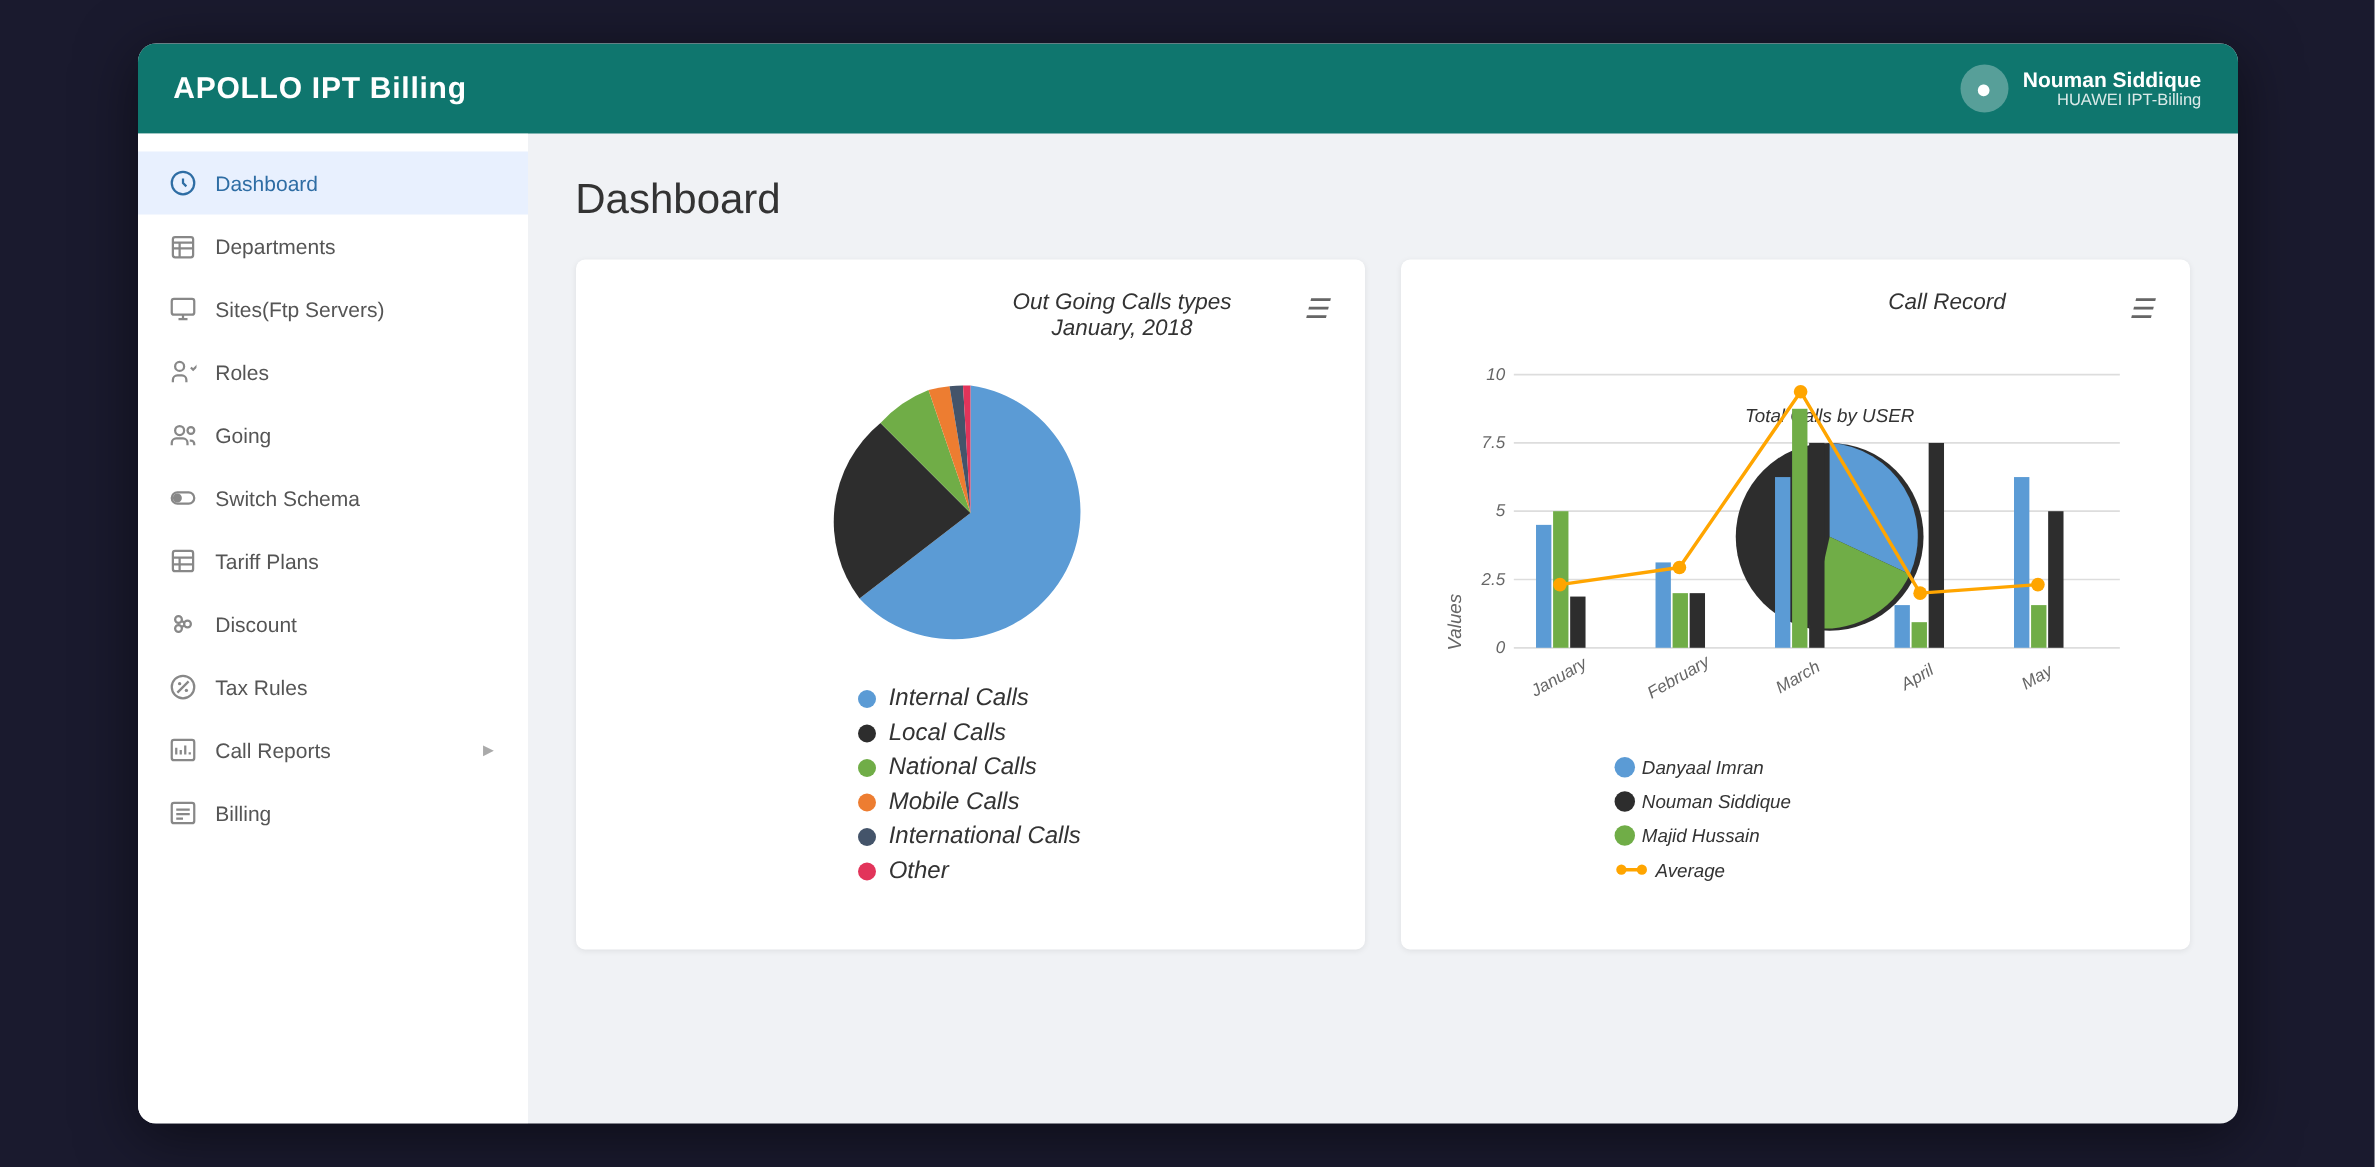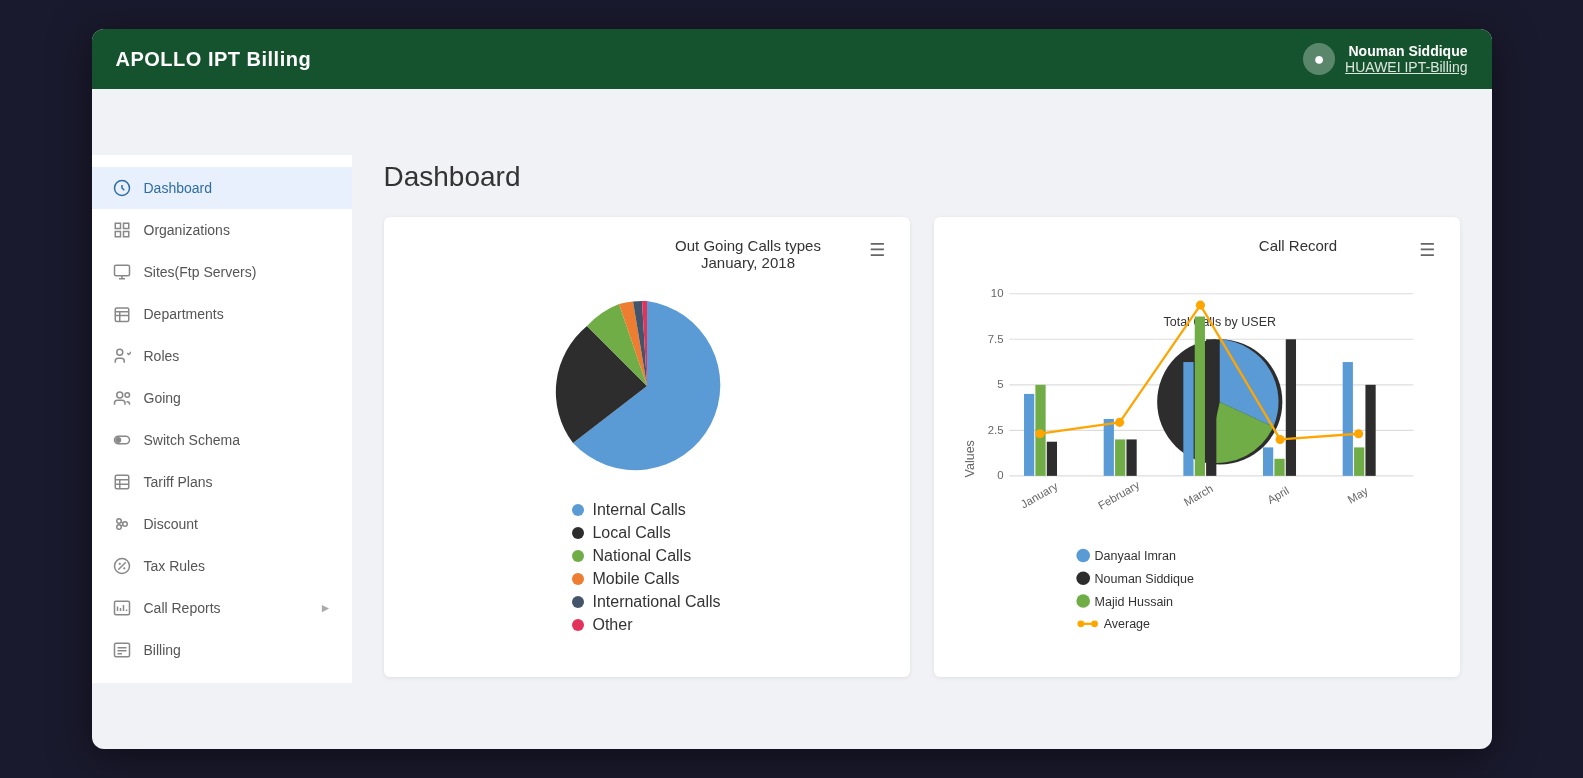--- a/index.html
+++ b/index.html
@@ -16,21 +16,21 @@
       height: 720px;
       background: #f0f2f5;
       border-radius: 12px;
       overflow: hidden;
       display: flex;
       flex-direction: column;
       box-shadow: 0 8px 40px rgba(0,0,0,0.5);
     }
     
     .header {
-      background: #14532d;
+      background: #0f766e;
       height: 60px;
       display: flex;
       align-items: center;
       justify-content: space-between;
       padding: 0 24px;
       flex-shrink: 0;
     }
     .header-title {
       color: #fff;
       font-size: 20px;
@@ -49,28 +49,27 @@
       border-radius: 50%;
       background: rgba(255,255,255,0.3);
       display: flex;
       align-items: center;
       justify-content: center;
       font-size: 18px;
       color: #fff;
     }
     .user-info { text-align: right; }
     .user-name { font-size: 14px; font-weight: 600; }
-    .user-sub { font-size: 14px; opacity: 0.85; text-decoration: underline; }
+    .user-sub { font-size: 11px; opacity: 0.85; }
 
     
     .layout {
       display: flex;
       flex: 1;
       overflow: hidden;
-      align-items: center;
     }
 
     
     .sidebar {
       width: 260px;
       background: #fff;
       flex-shrink: 0;
       overflow-y: auto;
       padding: 12px 0;
     }
@@ -120,20 +119,21 @@
       display: flex;
       gap: 24px;
     }
     .card {
       background: #fff;
       border-radius: 6px;
       padding: 20px 24px;
       flex: 1;
       box-shadow: 0 1px 4px rgba(0,0,0,0.08);
       min-height: 460px;
+      font-style: italic;
     }
     .card-header {
       display: flex;
       align-items: flex-start;
       justify-content: space-between;
       margin-bottom: 10px;
     }
     .card-title {
       font-size: 15px;
       font-weight: 500;
@@ -197,53 +197,42 @@
       <div class="sidebar-item active">
         <div class="sidebar-icon">
           <svg width="18" height="18" viewBox="0 0 24 24" fill="none" stroke="currentColor" stroke-width="2">
               <circle cx="12" cy="12" r="10"></circle>
               <path d="M12 8v4l3 3"></path>
             </svg>
         </div>
         <span>Dashboard</span>
       </div>
 
-      <div class="sidebar-item">
-        <div class="sidebar-icon">
-          <svg width="18" height="18" viewBox="0 0 24 24" fill="none" stroke="currentColor" stroke-width="2">
-              <rect x="3" y="3" width="7" height="7"></rect>
-              <rect x="14" y="3" width="7" height="7"></rect>
-              <rect x="3" y="14" width="7" height="7"></rect>
-              <rect x="14" y="14" width="7" height="7"></rect>
-            </svg>
-        </div>
-        <span>Organizations</span>
-      </div>
-
-      <div class="sidebar-item">
-        <div class="sidebar-icon">
-          <svg width="18" height="18" viewBox="0 0 24 24" fill="none" stroke="currentColor" stroke-width="2">
-              <rect x="2" y="3" width="20" height="14" rx="2"></rect>
-              <line x1="8" y1="21" x2="16" y2="21"></line>
-              <line x1="12" y1="17" x2="12" y2="21"></line>
-            </svg>
-        </div>
-        <span>Sites(Ftp Servers)</span>
-      </div>
 
       <div class="sidebar-item">
         <div class="sidebar-icon">
           <svg width="18" height="18" viewBox="0 0 24 24" fill="none" stroke="currentColor" stroke-width="2">
               <rect x="3" y="4" width="18" height="18" rx="2"></rect>
               <line x1="3" y1="9" x2="21" y2="9"></line>
               <line x1="3" y1="14" x2="21" y2="14"></line>
               <line x1="9" y1="9" x2="9" y2="22"></line>
             </svg>
         </div>
         <span>Departments</span>
+      </div>
+
+      <div class="sidebar-item">
+        <div class="sidebar-icon">
+          <svg width="18" height="18" viewBox="0 0 24 24" fill="none" stroke="currentColor" stroke-width="2">
+              <rect x="2" y="3" width="20" height="14" rx="2"></rect>
+              <line x1="8" y1="21" x2="16" y2="21"></line>
+              <line x1="12" y1="17" x2="12" y2="21"></line>
+            </svg>
+        </div>
+        <span>Sites(Ftp Servers)</span>
       </div>
 
       <div class="sidebar-item">
         <div class="sidebar-icon">
           <svg width="18" height="18" viewBox="0 0 24 24" fill="none" stroke="currentColor" stroke-width="2">
               <circle cx="9" cy="7" r="4"></circle>
               <path d="M3 21v-2a4 4 0 014-4h4a4 4 0 014 4v2"></path>
               <path d="M19 8l2 2 4-4" stroke-width="2"></path>
             </svg>
         </div>

